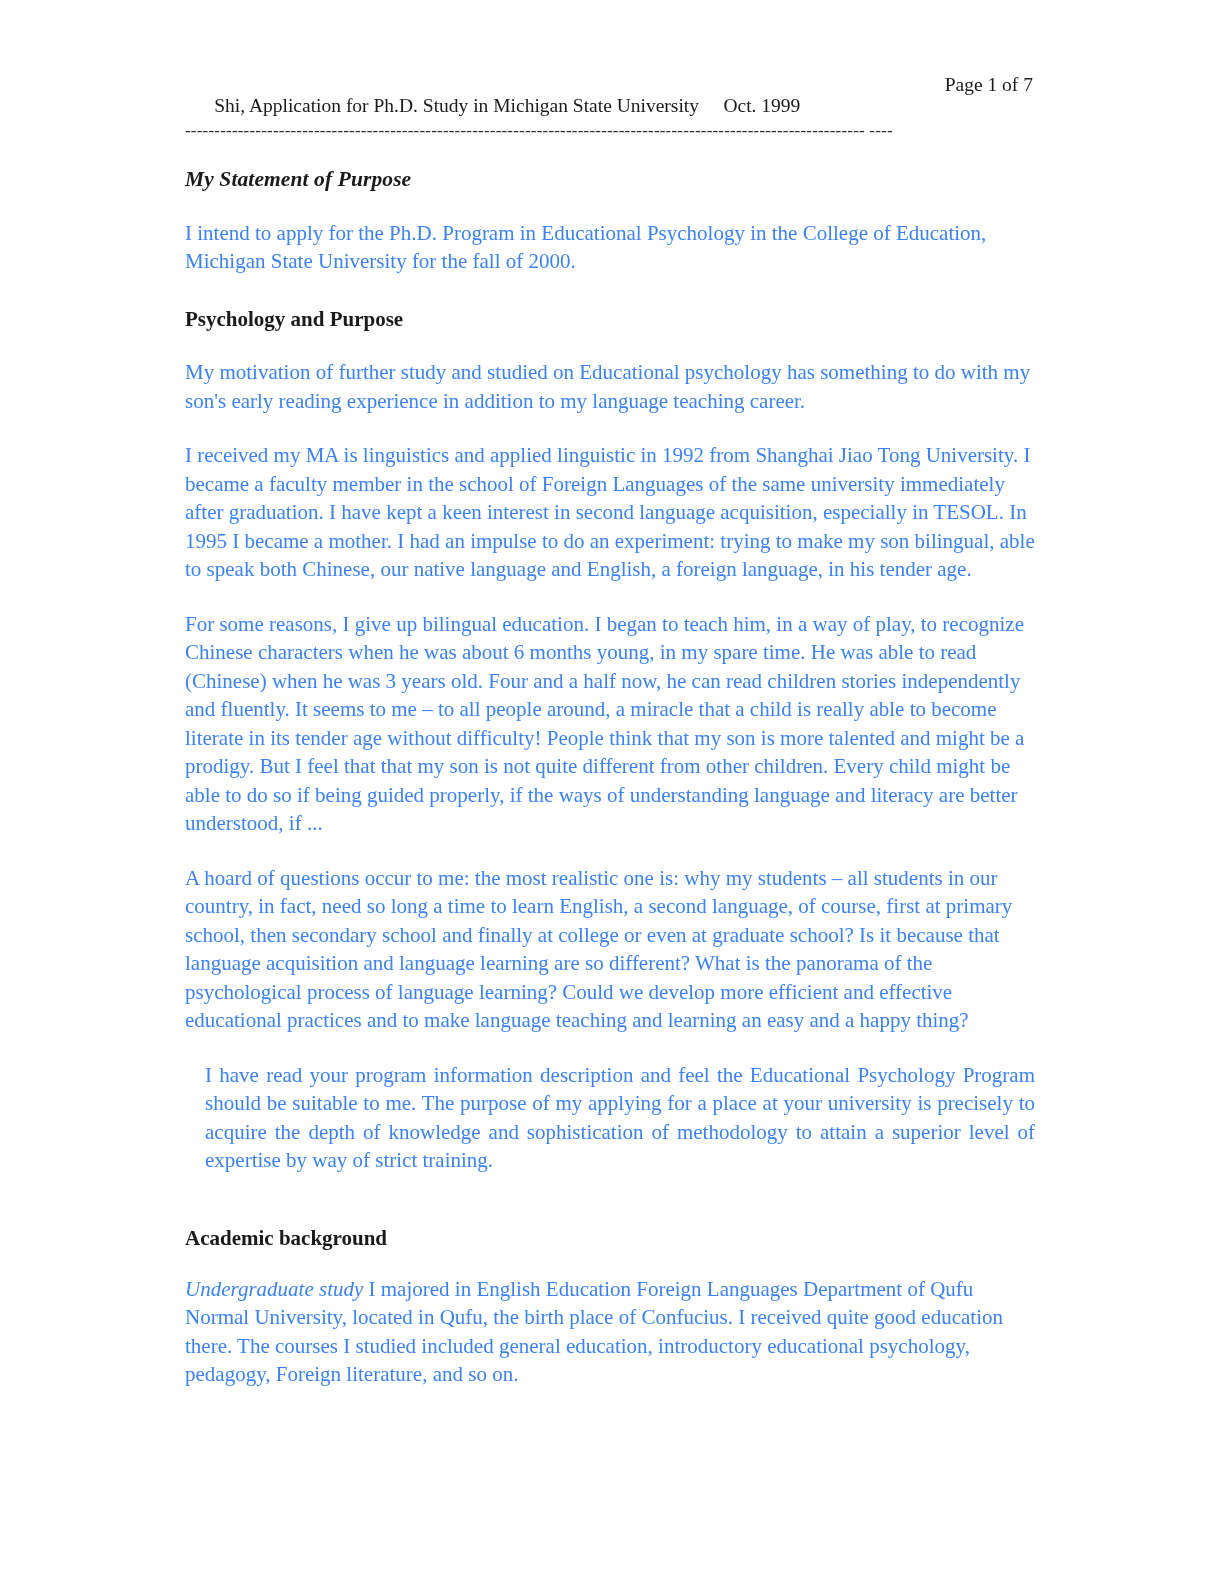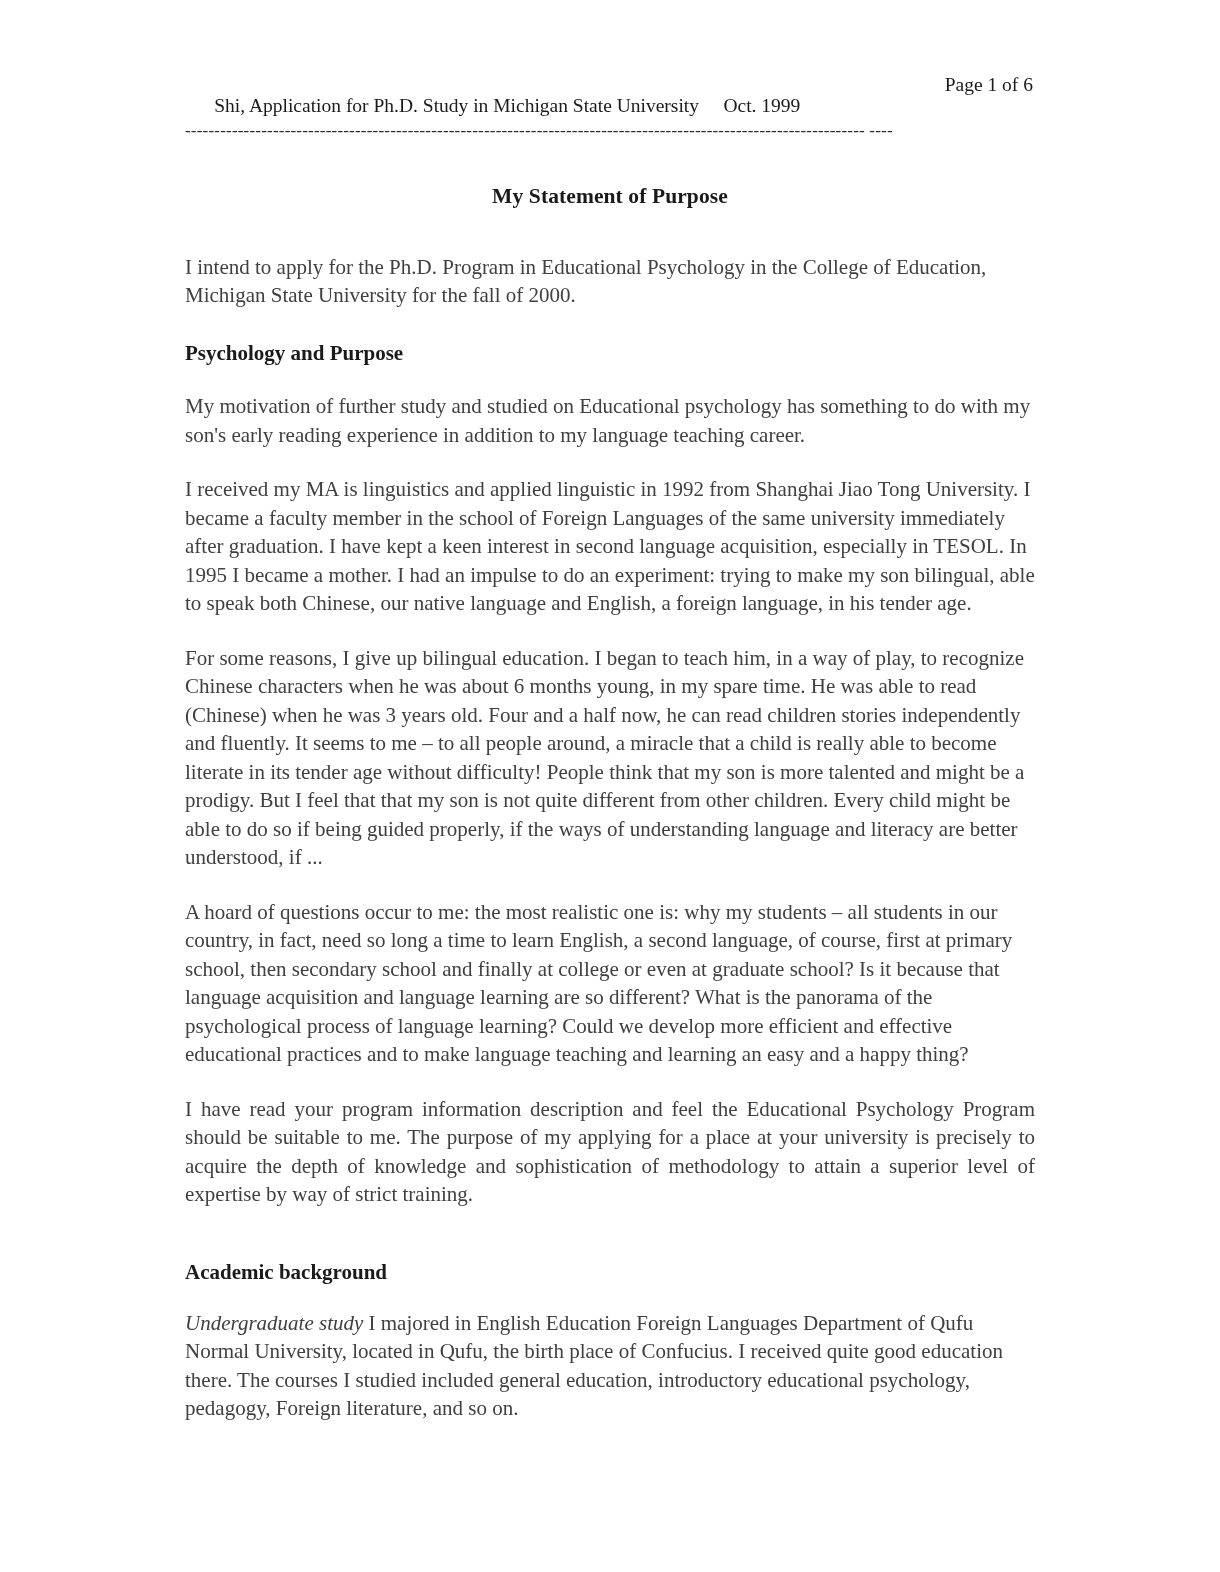--- a/index.html
+++ b/index.html
@@ -43,41 +43,43 @@
     line-height: 10px;
     letter-spacing: 0.2px;
     white-space: pre;
     color: #2a2a2a;
     overflow: hidden;
     height: 14px;
   }
 
   
   .doc-title {
-    margin: 17px;
+    margin: 0;
     padding-top: 27px;
-    text-align: center;
+    text-align: left;
     font-size: 21.5px;
     font-weight: bold;
     line-height: 1.2;
     letter-spacing: 0.1px;
+    font-style: italic;
   }
 
   
   p.para {
     margin: 0;
     padding-top: 26px;
     font-size: 21px;
     line-height: 28.5px;
     text-align: left;
-    color: #404040;
+    color: #3b82f6;
   }
   p.para.justified {
     text-align: justify;
     text-justify: inter-word;
+    margin-left: 20px;
   }
   p.para.tight-top { padding-top: 24px; }
 
   h2.section {
     margin: 0;
     padding-top: 30px;
     font-size: 21px;
     font-weight: bold;
     line-height: 1.25;
   }
@@ -89,21 +91,21 @@
   }
 </style>
 </head>
 <body>
 
 <div class="page">
   <div class="content">
 
     <div class="doc-header">
       <span class="hdr-left">Shi, Application for Ph.D. Study in Michigan State University</span><span>&nbsp;&nbsp;&nbsp;&nbsp;&nbsp;</span><span class="hdr-date">Oct. 1999</span>
-      <span class="hdr-page">Page 1 of 6</span>
+      <span class="hdr-page">Page 1 of 7</span>
     </div>
 
     <div class="header-rule">-------------------------------------------------------------------------------------------------------------------- ----</div>
 
     <h1 class="doc-title">My Statement of Purpose</h1>
 
     <p class="para">I intend to apply for the Ph.D. Program in Educational Psychology in the College of Education, Michigan State University for the fall of 2000.</p>
 
     <h2 class="section">Psychology and Purpose</h2>
 

